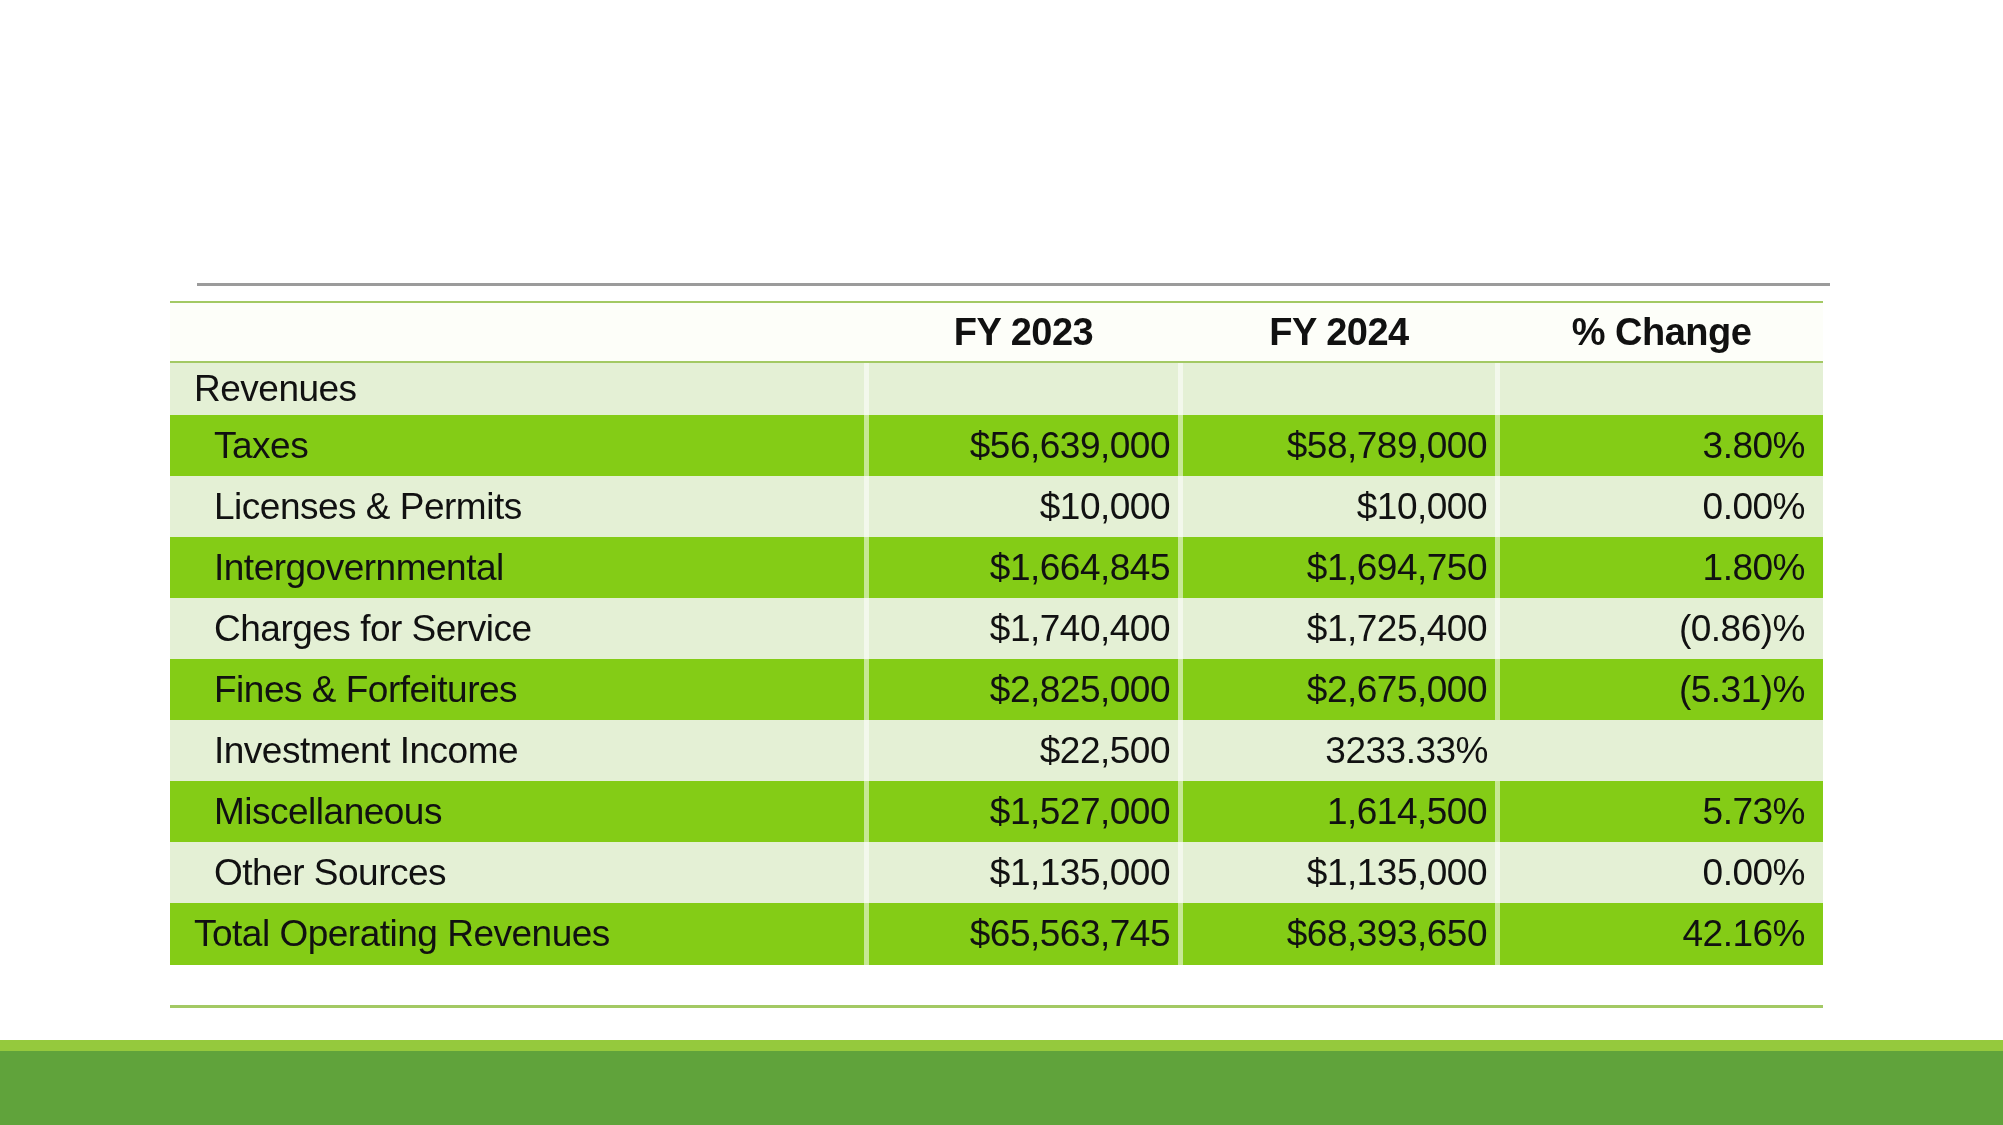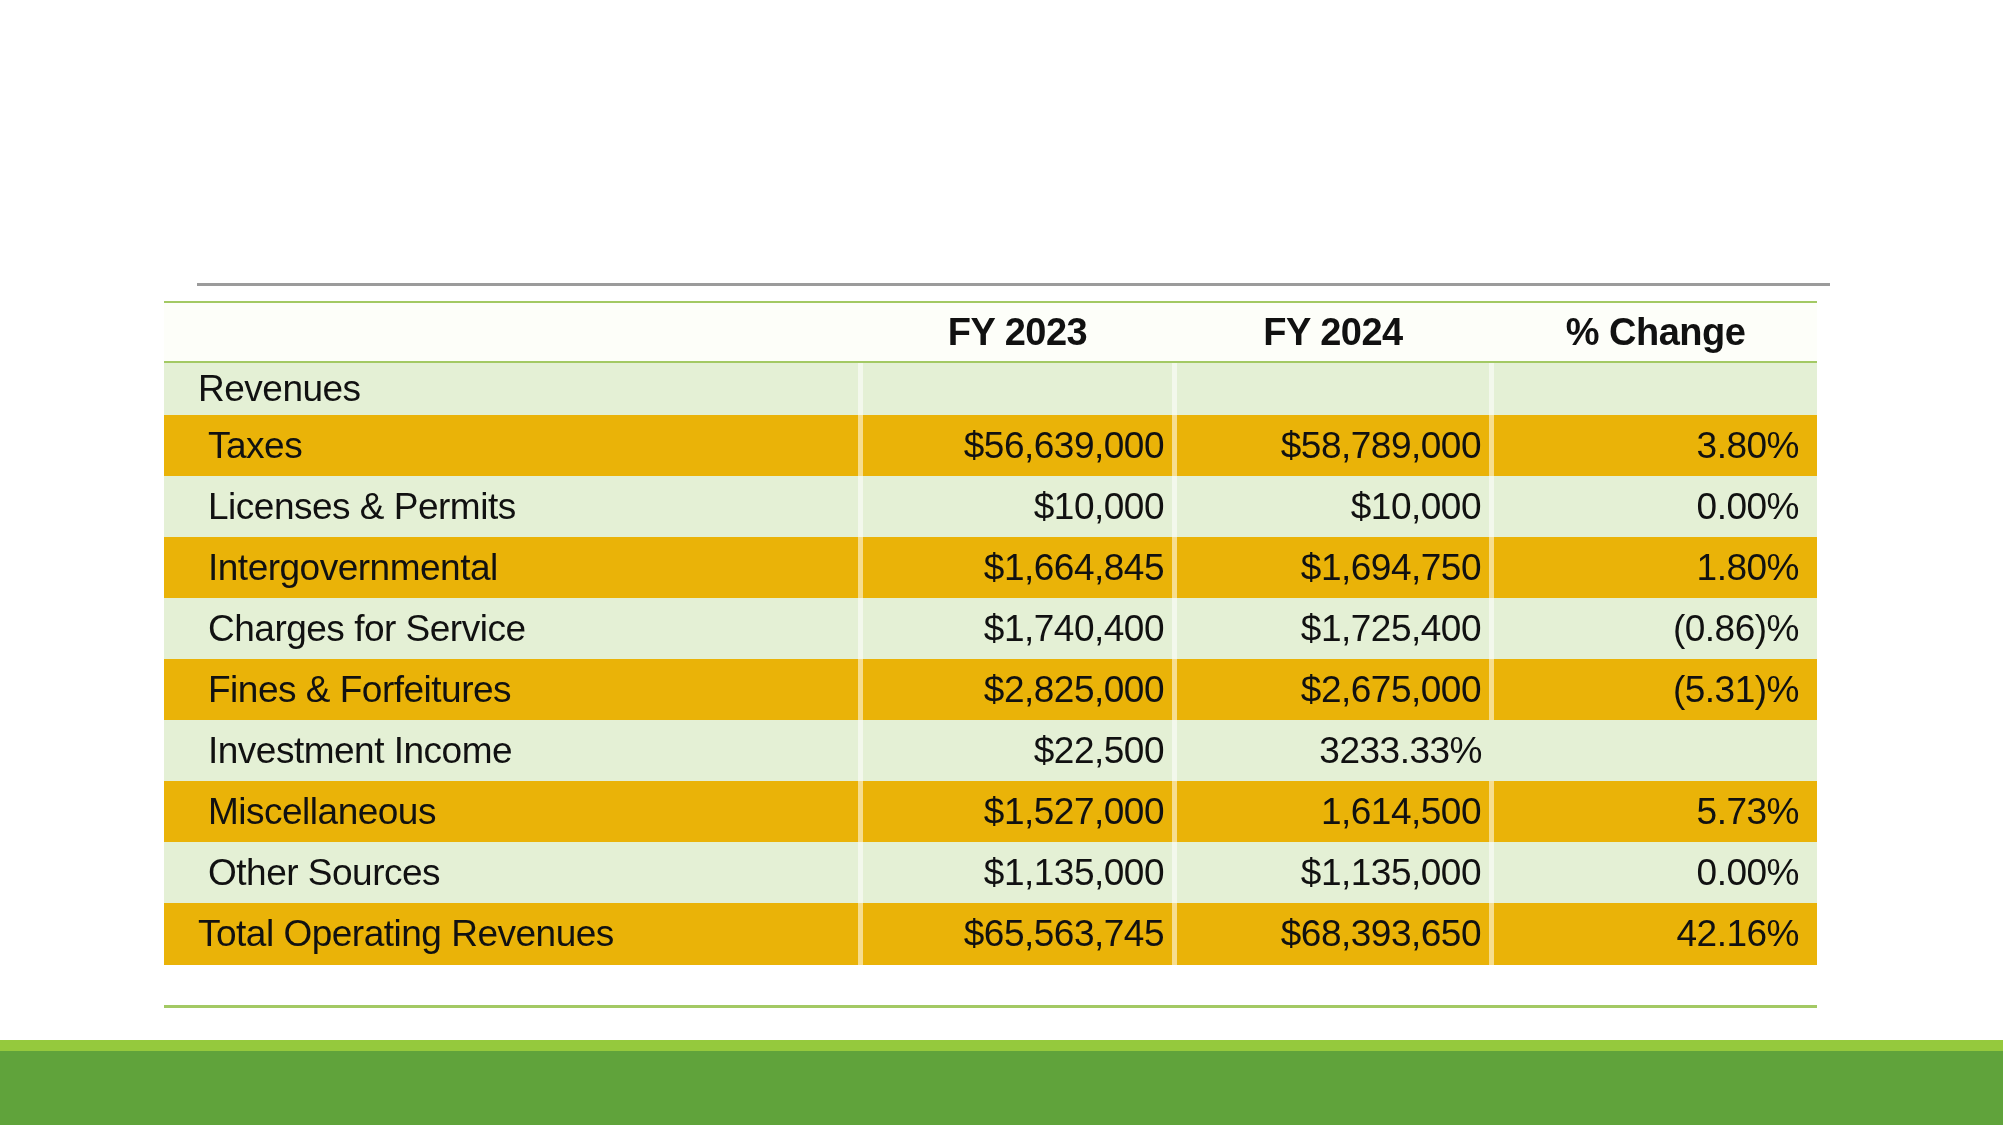--- a/index.html
+++ b/index.html
@@ -32,21 +32,21 @@
   .title-rule {
     position: absolute;
     left: 197px;
     top: 283px;
     width: 1633px;
     height: 3px;
     background: var(--title-rule, #9B9B9B);
   }
   .table {
     position: absolute;
-    left: 164px;
+    left: 170px;
     top: 301px;
     width: 1653px;
     font-size: 37px;
     letter-spacing: -0.5px;
     color: #111111;
   }
   .thead {
     box-sizing: border-box;
     display: flex;
     height: 62px;
@@ -55,40 +55,40 @@
     background: var(--header-bg, #FDFEF9);
     align-items: center;
     font-weight: bold;
     font-size: 38px;
   }
   .trow {
     box-sizing: border-box;
     display: flex;
     height: 61px;
     align-items: center;
-    background: #eab308;
+    background: #84cc16;
   }
   .trow.green { background: var(--banded-row, #E4F0D5); }
   .trow.section { height: 52px; }
   .trow.total { height: 62px; }
   .cell {
     box-sizing: border-box;
     height: 100%;
     display: flex;
     align-items: center;
     overflow: hidden;
   }
   .cell + .cell { border-left: 5px solid rgba(255,255,255,0.55); }
   .thead .cell + .cell { border-left: 5px solid transparent; }
   .col1 { width: 694px; }
   .col2 { width: 314px; }
   .col3 { width: 317px; }
   .col4 { width: 328px; }
   .hc { justify-content: center; }
-  .lbl { padding-left: 34px; }
+  .lbl { padding-left: 24px; }
   .lbl.indent { padding-left: 44px; }
   .num { justify-content: flex-end; padding-right: 8px; text-align: right; }
   .num.pct { padding-right: 18px; }
   .tspacer { height: 40px; background: #ffffff; }
   .tline { height: 3px; background: var(--accent-line, #A3C964); }
   .footer-strip {
     position: absolute;
     left: 0; top: 1040px;
     width: 2003px; height: 11px;
     background: var(--footer-strip, #95C93D);

